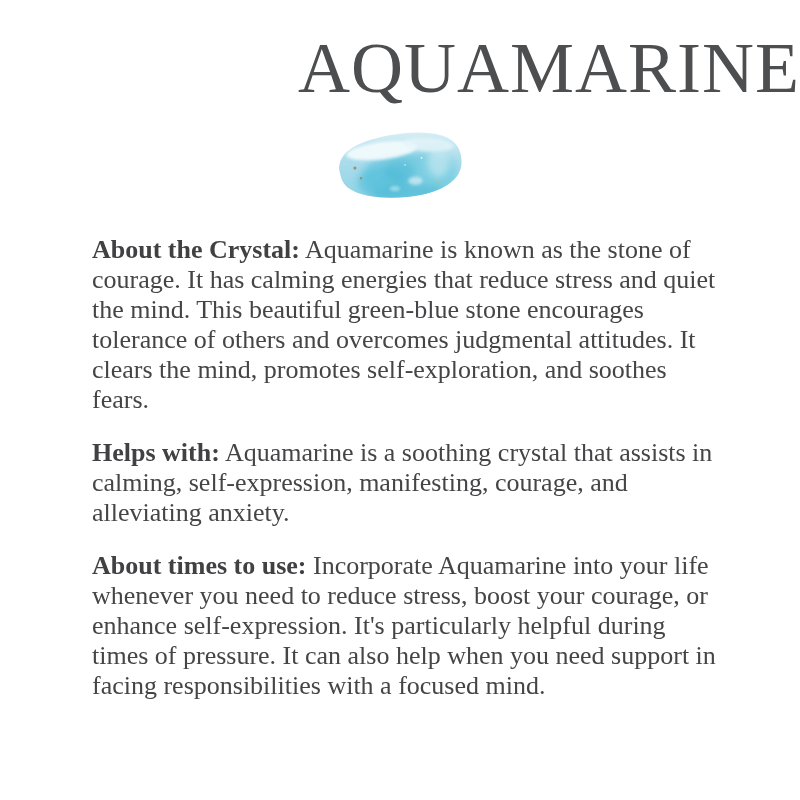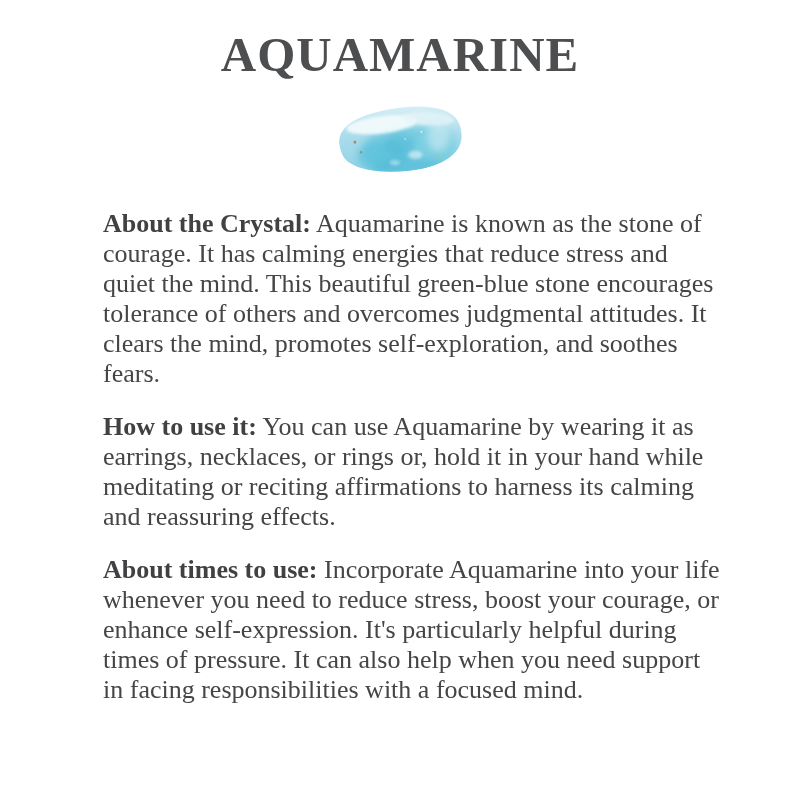--- a/index.html
+++ b/index.html
@@ -10,45 +10,45 @@
   .page {
     position: relative;
     width: 800px;
     height: 800px;
     background: #ffffff;
     overflow: hidden;
     font-family: "Liberation Serif", "DejaVu Serif", serif;
   }
   .title {
     margin: 28px 0 0 0;
-    text-align: center;
-    font-size: 49px;
+    text-align: right;
+    font-size: 72px;
     line-height: 1.12;
-    font-weight: 700;
+    font-weight: 400;
     letter-spacing: 1px;
     color: #4d4e50;
     font-family: "Liberation Serif", "DejaVu Serif", serif;
   }
   .stone-wrap {
     margin: 12px auto 0 auto;
     width: 140px;
     height: 86px;
     display: flex;
     align-items: center;
     justify-content: center;
   }
   .content {
     width: 632px;
     margin: 28px 0 0 88px;
     color: #454547;
     font-size: 26px;
     line-height: 30px;
   }
   .content p {
-    margin: 0 0 23px 15px;
+    margin: 0 0 23px 4px;
   }
   .content strong {
     font-weight: 700;
     color: #414143;
   }
 </style>
 </head>
 <body>
 
 <div class="page">
@@ -94,19 +94,19 @@
         <circle cx="204" cy="118" r="2.2" fill="#c9b97a" opacity="0.7"></circle>
         <circle cx="172" cy="70" r="1.8" fill="#ffffff" opacity="0.9"></circle>
         <circle cx="140" cy="84" r="1.6" fill="#ffffff" opacity="0.8"></circle>
       </g>
     </svg>
   </div>
 
   <div class="content">
     <p><strong>About the Crystal:</strong> <span>Aquamarine is known as the stone of courage. It has calming energies that reduce stress and quiet the mind. This beautiful green-blue stone encourages tolerance of others and overcomes judgmental attitudes. It clears the mind, promotes self-exploration, and soothes fears.</span></p>
 
+    <p><strong>Helps with:</strong> <span>Aquamarine is a soothing crystal that assists in calming, self-expression, manifesting, courage, and alleviating anxiety.</span></p>
 
-    <p><strong>How to use it:</strong> <span>You can use Aquamarine by wearing it as earrings, necklaces, or rings or, hold it in your hand while meditating or reciting affirmations to harness its calming and reassuring effects.</span></p>
 
     <p><strong>About times to use:</strong> <span>Incorporate Aquamarine into your life whenever you need to reduce stress, boost your courage, or enhance self-expression. It's particularly helpful during times of pressure. It can also help when you need support in facing responsibilities with a focused mind.</span></p>
   </div>
 
 </div>
 
 </body></html>

